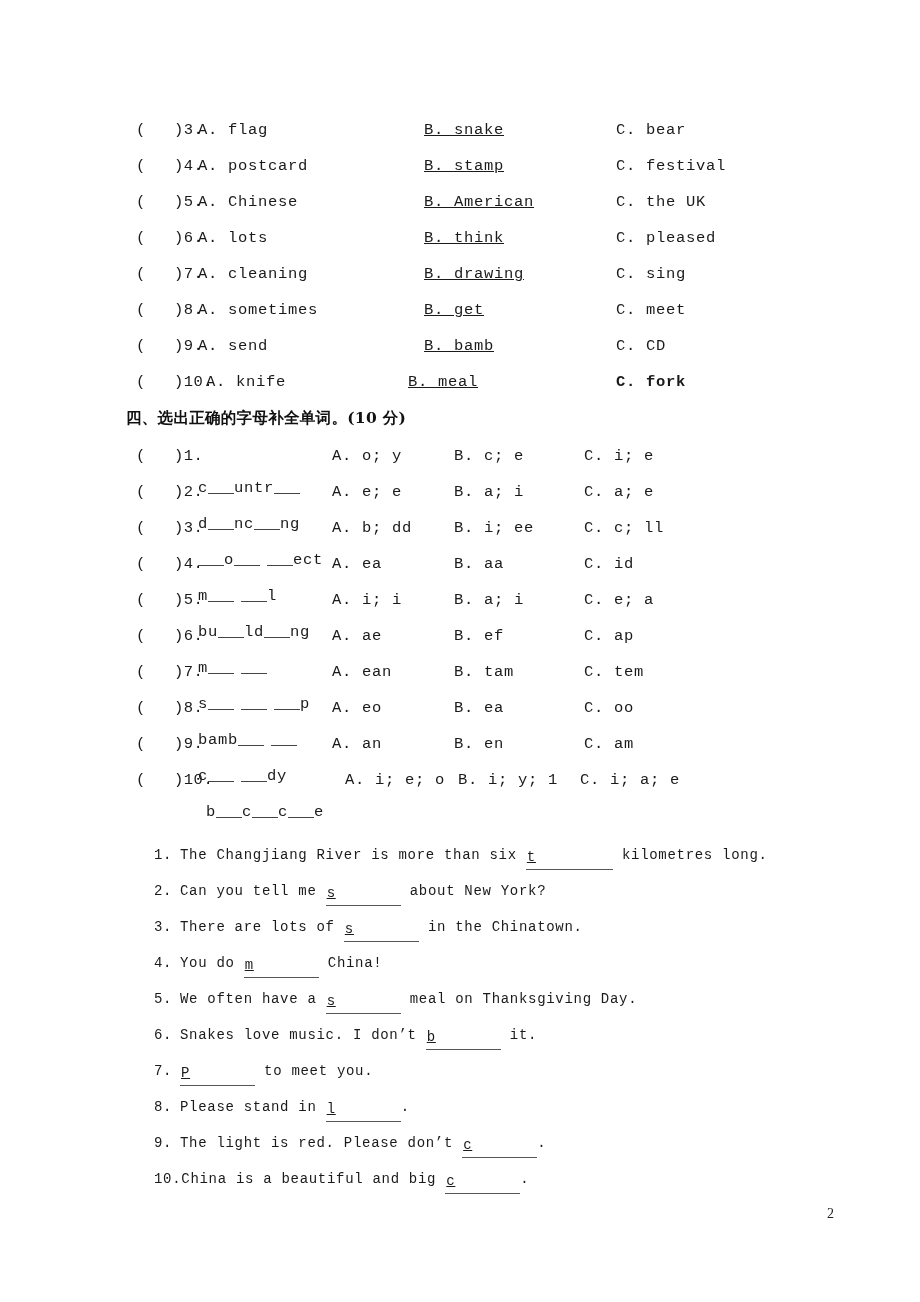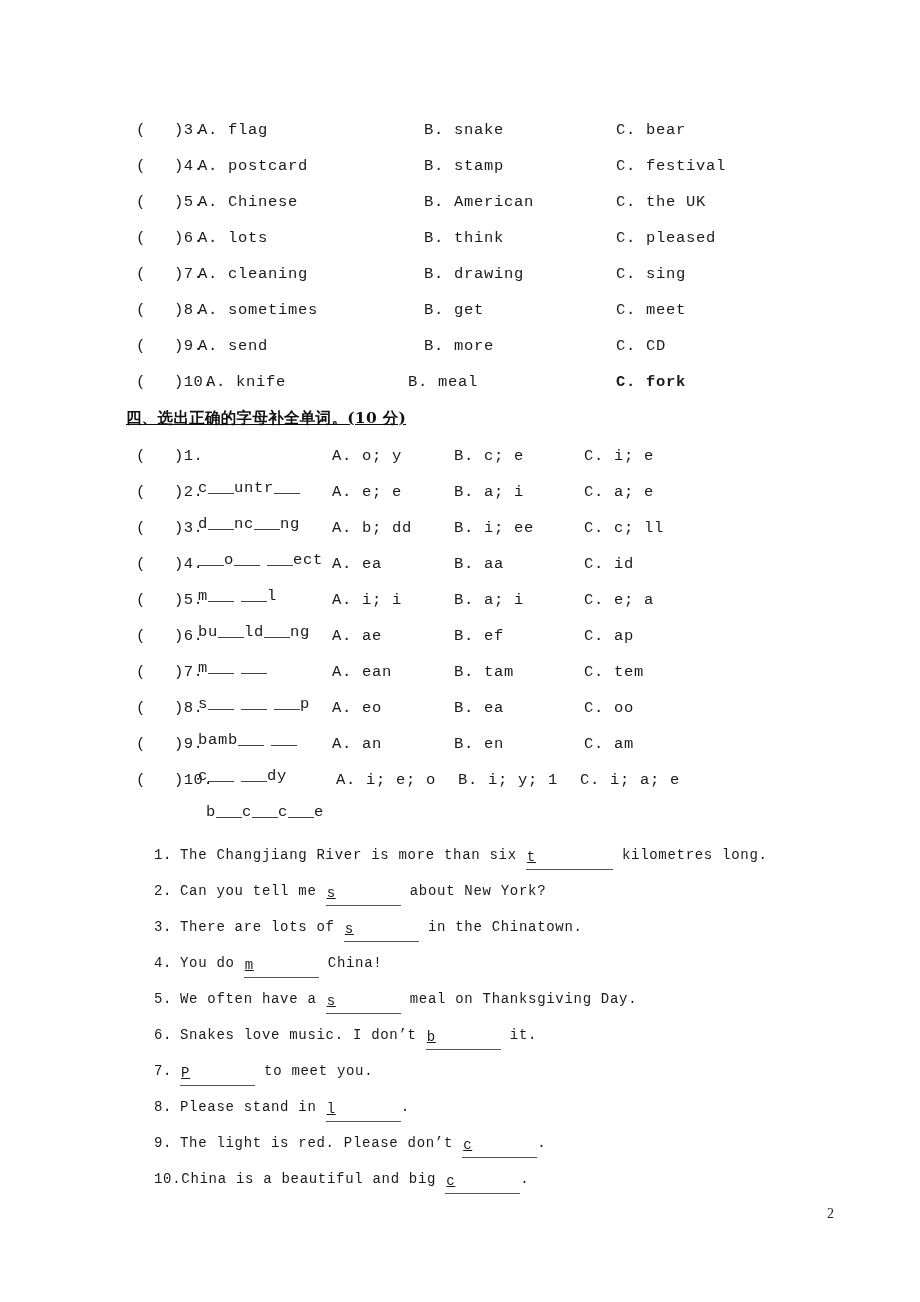--- a/index.html
+++ b/index.html
@@ -39,39 +39,38 @@
   .mc-num {
     position: absolute;
     left: 38px;
     letter-spacing: 0.5px;
   }
   .opt {
     position: absolute;
     letter-spacing: 0.7px;
   }
   .mc-row .opt-a { left: 62px; font-family: Liberation Mono, monospace; }
-  .mc-row .opt-b { left: 288px; }
+  .mc-row .opt-b { left: 288px; text-decoration: underline; }
   .mc-row .opt-c { left: 480px; }
 
   
   .mc-row.wide .opt-a { left: 70px; }
   .mc-row.wide .opt-b { left: 272px; text-align: center; }
   .mc-row.wide .opt-c { left: 480px; font-weight: bold; }
 
   
   .section-heading {
     position: absolute;
     left: 126px;
     font-family: "DejaVu Serif", "Liberation Serif", serif;
     font-size: 15.5px;
     font-weight: 600;
     white-space: nowrap;
     letter-spacing: 0.3px;
     color: #111;
-    text-decoration: underline;
   }
 
   
   .lf-row {
     position: absolute;
     left: 136px;
     width: 760px;
     height: 24px;
     font-size: 15.5px;
     line-height: 24px;
@@ -80,21 +79,21 @@
   .lf-word {
     position: absolute;
     left: 62px;
     letter-spacing: 0.7px;
     margin-top: 32px;
   }
   .lf-row .opt-a { left: 196px; }
   .lf-row .opt-b { left: 318px; }
   .lf-row .opt-c { left: 448px; }
   .lf-row.wide .lf-word { left: 70px; }
-  .lf-row.wide .opt-a { left: 200px; text-align: center; }
+  .lf-row.wide .opt-a { left: 209px; text-align: center; }
   .lf-row.wide .opt-b { left: 322px; }
   .lf-row.wide .opt-c { left: 444px; }
 
   
   .ublank {
     display: inline-block;
     border-bottom: 1px solid #444;
     vertical-align: -2px;
   }
   .ublank.u2 { width: 26px; }
@@ -188,21 +187,21 @@
       <span class="mc-num">)<span>8.</span></span>
       <span class="opt opt-a">A. sometimes</span>
       <span class="opt opt-b">B. get</span>
       <span class="opt opt-c">C. meet</span>
     </div>
 
     <div class="mc-row" style="top:334px">
       <span class="mc-paren">(</span>
       <span class="mc-num">)<span>9.</span></span>
       <span class="opt opt-a">A. send</span>
-      <span class="opt opt-b">B. more</span>
+      <span class="opt opt-b">B. bamb</span>
       <span class="opt opt-c">C. CD</span>
     </div>
 
     <div class="mc-row wide" style="top:370px">
       <span class="mc-paren">(</span>
       <span class="mc-num">)<span>10.</span></span>
       <span class="opt opt-a">A. knife</span>
       <span class="opt opt-b">B. meal</span>
       <span class="opt opt-c">C. fork</span>
     </div>

